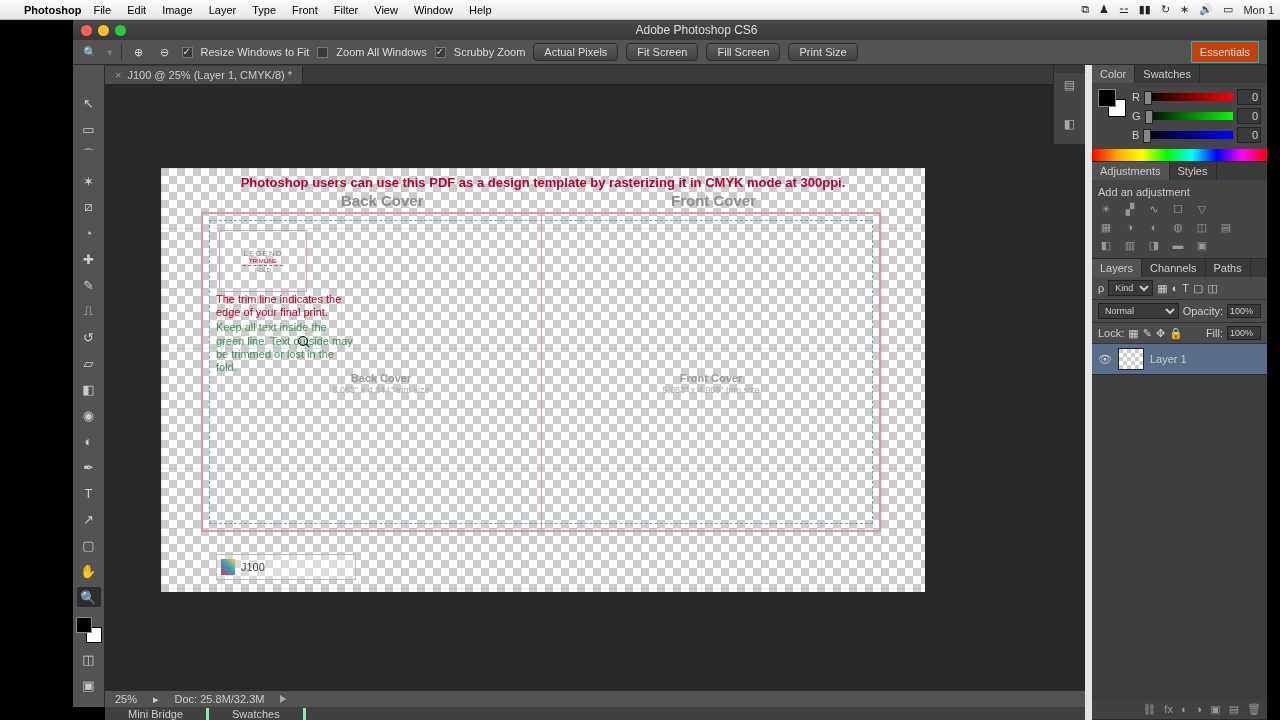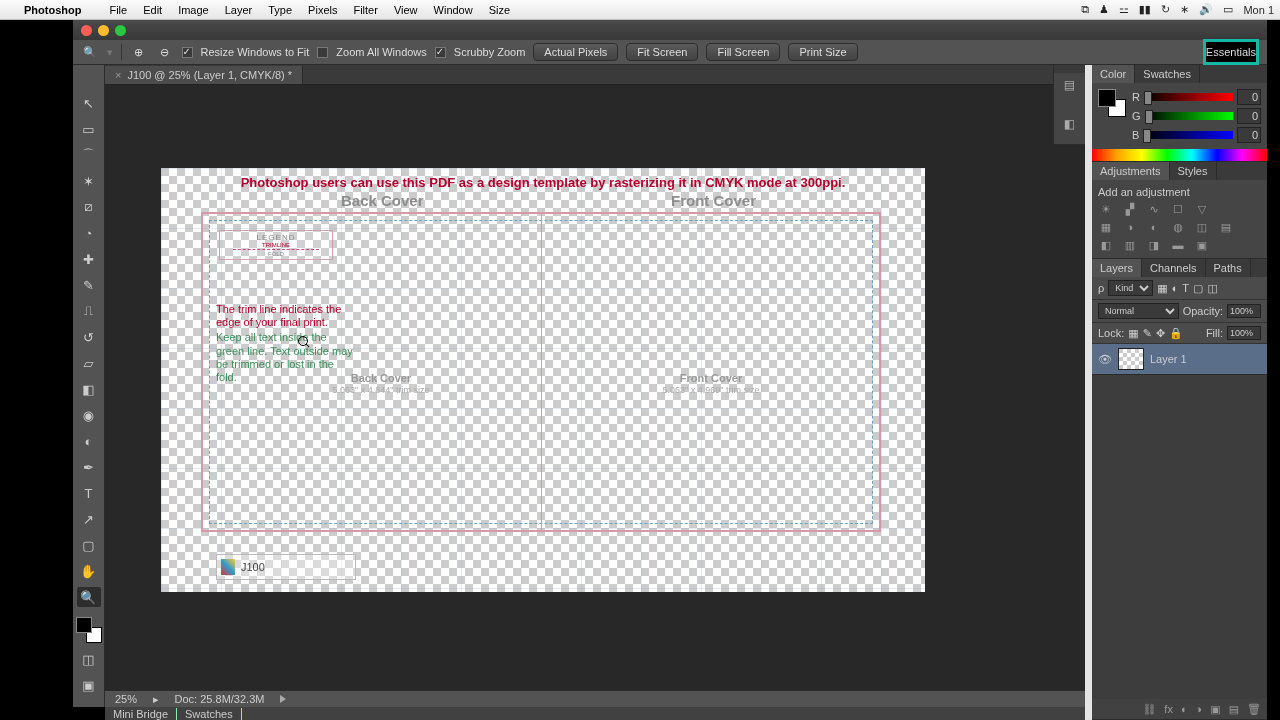--- a/index.html
+++ b/index.html
@@ -1,21 +1,21 @@
 <!DOCTYPE html>
 <html><head>
 <meta charset="utf-8">
 <style>
 *{margin:0;padding:0;box-sizing:border-box;font-family:"Lucida Grande","Helvetica Neue",Arial,sans-serif;font-size:11px;-webkit-user-select:none;user-select:none}
 body{width:1280px;height:720px;background:#000;overflow:hidden;position:relative}
 
 
 .menubar{position:absolute;top:0;left:0;right:0;height:20px;background:linear-gradient(#fbfbfb,#e6e6e6);display:flex;align-items:center;color:#000;border-bottom:1px solid #bdbdbd}
 .menubar .apple{margin:0 12px;font-size:14px}
-.menubar .appname{font-weight:bold;margin-right:28px}
+.menubar .appname{font-weight:bold;margin-right:12px}
 .menubar .menuitem{margin-right:16px}
 .menubar .spacer{flex:1}
 .menubar .tray{display:flex;align-items:center;gap:10px;margin-right:6px;font-size:12px}
 .menubar .tray span{opacity:.85}
 
 
 .titlebar{position:absolute;top:20px;left:73px;right:13px;height:20px;background:linear-gradient(#4a4a4a,#383838);display:flex;align-items:center;color:#ccc}
 .tlights{display:flex;gap:6px;margin-left:8px}
 .tlights div{width:11px;height:11px;border-radius:50%}
 .tlights .r{background:#ff5f57}
@@ -23,21 +23,21 @@
 .tlights .g{background:#28c940}
 .titlebar .title{flex:1;text-align:center;font-size:12px;color:#ddd}
 
 
 .optbar{position:absolute;top:40px;left:73px;right:13px;height:25px;background:#535353;display:flex;align-items:center;gap:8px;padding:0 8px;color:#ddd;border-bottom:1px solid #2b2b2b;font-size:10px}
 .optbar .iconbtn{width:18px;height:18px;display:flex;align-items:center;justify-content:center;border:1px solid transparent;border-radius:3px}
 .optbar .chk{width:11px;height:11px;border:1px solid #777;background:#3a3a3a;display:inline-block;position:relative}
 .optbar .chk.on::after{content:"✓";position:absolute;top:-2px;left:0;color:#ddd;font-size:10px}
 .optbar .pillbtn{padding:2px 10px;border:1px solid #2d2d2d;border-radius:4px;background:linear-gradient(#5a5a5a,#424242);color:#ddd}
 .optbar .right{margin-left:auto;display:flex;gap:6px}
-.optbar .essentials{background:#000000;padding:4px 0;border:3px solid #14b8a6}
+.optbar .essentials{background:#c2410c;padding:4px 8px;border:1px solid #14b8a6}
 
 
 .tabbar{position:absolute;top:65px;left:105px;right:195px;height:20px;background:#3a3a3a;display:flex;align-items:center;color:#ccc;border-bottom:1px solid #222}
 .tabbar .tab{padding:3px 10px;background:#4c4c4c;border-right:1px solid #2a2a2a;display:flex;gap:6px;align-items:center;font-size:10px}
 .tabbar .tab .x{color:#999}
 
 
 .toolbox{position:absolute;top:65px;left:73px;width:32px;bottom:13px;background:#535353;border-right:1px solid #2b2b2b;display:flex;flex-direction:column;align-items:center;padding-top:28px;gap:6px}
 .toolbox .tool{width:24px;height:20px;display:flex;align-items:center;justify-content:center;color:#ccc;font-size:13px;border-radius:2px}
 .toolbox .tool.active{background:#2d2d2d}
@@ -57,40 +57,40 @@
 .artboard .bc,.artboard .fc{position:absolute;top:24px;font-size:15px;color:#8d8d8d;font-weight:bold}
 .artboard .bc{left:180px}.artboard .fc{left:510px}
 .artboard .pinkbox{position:absolute;left:40px;top:44px;width:680px;height:320px;border:2px solid #d59aa7}
 .artboard .bluebox{position:absolute;left:48px;top:52px;width:664px;height:304px;border:1px dashed #6aa3c4}
 .artboard .divider{position:absolute;top:44px;left:380px;width:1px;height:320px;background:#d59aa7}
 .artboard .grid{position:absolute;inset:0;pointer-events:none;
 background:repeating-linear-gradient(to right,rgba(150,170,200,.25) 0 1px,transparent 1px 60px),repeating-linear-gradient(to bottom,rgba(150,170,200,.25) 0 1px,transparent 1px 60px)}
 .artboard .lbl{position:absolute;color:#9a9a9a;font-size:15px;font-weight:bold;text-align:center;width:200px}
 .artboard .lbl small{display:block;font-size:9px;font-weight:normal;color:#aaa}
 .artboard .lbl.b{left:120px;top:200px}.artboard .lbl.f{left:450px;top:200px}
-.artboard .legend{position:absolute;left:58px;top:62px;width:114px;border:1px solid #c9a3b0;font-size:7px;color:#888;background:rgba(255,255,255,.1);padding:2px}
+.artboard .legend{position:absolute;left:58px;top:62px;width:88px;border:1px solid #c9a3b0;font-size:7px;color:#888;background:rgba(255,255,255,.1);padding:18px}
 .artboard .legend .hd{font-size:8px;color:#888;text-align:center;letter-spacing:1px}
 .artboard .legend .line{border-top:1px dashed #c48;width:80%;margin:1px auto}
 .artboard .notes{position:absolute;left:55px;top:115px;width:140px;font-size:7px;line-height:1.2}
 .artboard .notes .blue{color:#206a9a}
 .artboard .notes .red{color:#b6002d}
 .artboard .notes .grn{color:#3d8f5a}
 .artboard .mag{position:absolute;left:137px;top:168px;width:10px;height:10px;border:1px solid #000;border-radius:50%}
 .artboard .mag::after{content:"";position:absolute;width:5px;height:1px;background:#000;transform:rotate(45deg);bottom:-1px;right:-3px}
 .artboard .footer{position:absolute;left:55px;bottom:12px;width:140px;height:26px;border:1px solid #bbb;background:rgba(255,255,255,.3);display:flex;align-items:center;gap:6px;padding:2px 4px;font-size:8px}
 .artboard .footer .logo{width:14px;height:16px;background:linear-gradient(45deg,#d33,#39c,#fc3)}
 .artboard .footer .jn{font-weight:normal;color:#444}
 
 
 .status{position:absolute;left:105px;right:195px;bottom:13px;height:17px;background:#535353;color:#ccc;display:flex;align-items:center;gap:16px;padding:0 10px;font-size:10px;border-top:1px solid #2b2b2b}
 .status .play{width:0;height:0;border-left:6px solid #aaa;border-top:4px solid transparent;border-bottom:4px solid transparent}
 
 
 .bottomtabs{position:absolute;left:105px;right:195px;bottom:0;height:13px;background:#414141;display:flex;align-items:center;color:#ccc;font-size:9px}
-.bottomtabs div{padding:0 8px;border-right:1px solid #86efac}
+.bottomtabs div{padding:0 23px;border-right:3px solid #86efac}
 
 
 .panels{position:absolute;top:65px;right:13px;bottom:0;width:182px;background:#454545;color:#ccc;display:flex;flex-direction:column;border-left:7px solid #e5e5e5}
 .panelgroup{border-bottom:1px solid #2b2b2b}
 .paneltabs{display:flex;background:#3a3a3a;font-size:10px}
 .paneltabs div{padding:3px 8px;border-right:1px solid #2a2a2a}
 .paneltabs .active{background:#535353}
 .colorpanel{padding:6px;display:flex;gap:6px}
 .colorpanel .sw{width:28px;height:28px;position:relative}
 .colorpanel .sw .b{position:absolute;right:0;bottom:0;width:18px;height:18px;background:#fff;border:1px solid #000}
@@ -131,45 +131,46 @@
 <div class="rightblack"></div>
 
 <div class="menubar">
   <span class="apple"></span>
   <span class="appname">Photoshop</span>
   <span class="menuitem">File</span>
   <span class="menuitem">Edit</span>
   <span class="menuitem">Image</span>
   <span class="menuitem">Layer</span>
   <span class="menuitem">Type</span>
-  <span class="menuitem">Pixels</span>
+  <span class="menuitem">Front</span>
   <span class="menuitem">Filter</span>
   <span class="menuitem">View</span>
   <span class="menuitem">Window</span>
-  <span class="menuitem">Size</span>
+  <span class="menuitem">Help</span>
   <span class="spacer"></span>
   <div class="tray">
     <span>⧉</span>
     <span>♟</span>
     <span>⚍</span>
     <span>▮▮</span>
     <span>↻</span>
     <span>∗</span>
     <span>🔊</span>
     <span>▭</span>
     <span>Mon 1</span>
   </div>
 </div>
 
 <div class="titlebar">
   <div class="tlights">
     <div class="r"></div>
     <div class="y"></div>
     <div class="g"></div>
   </div>
+  <div class="title">Adobe Photoshop CS6</div>
 </div>
 
 <div class="optbar">
   <span class="iconbtn">🔍</span>
   <span style="color:#777">▾</span>
   <span style="width:1px;height:16px;background:#333"></span>
   <span class="iconbtn">⊕</span>
   <span class="iconbtn">⊖</span>
   <span class="chk on"></span>
   <span>Resize Windows to Fit</span>
@@ -237,21 +238,21 @@
     <div class="lbl f">
       <span>Front Cover</span><small>5.063" x 4.969" trim size</small>
     </div>
     <div class="legend">
       <div class="hd">LEGEND</div>
       <div style="font-size:6px;color:#b6002d;text-align:center">TRIMLINE</div>
       <div class="line"></div>
       <div style="font-size:6px;color:#888;text-align:center">FOLD</div>
     </div>
     <div class="notes">
-      <div class="red" style="margin-top:20px">The trim line indicates the edge of your final print.</div>
+      <div class="red" style="margin-top:10px">The trim line indicates the edge of your final print.</div>
       <div class="grn" style="margin-top:2px">Keep all text inside the green line. Text outside may be trimmed or lost in the fold.</div>
     </div>
     <div class="mag"></div>
     <div class="footer">
       <div class="logo"></div>
       <div class="jn">J100</div>
     </div>
   </div>
 </div>
 

